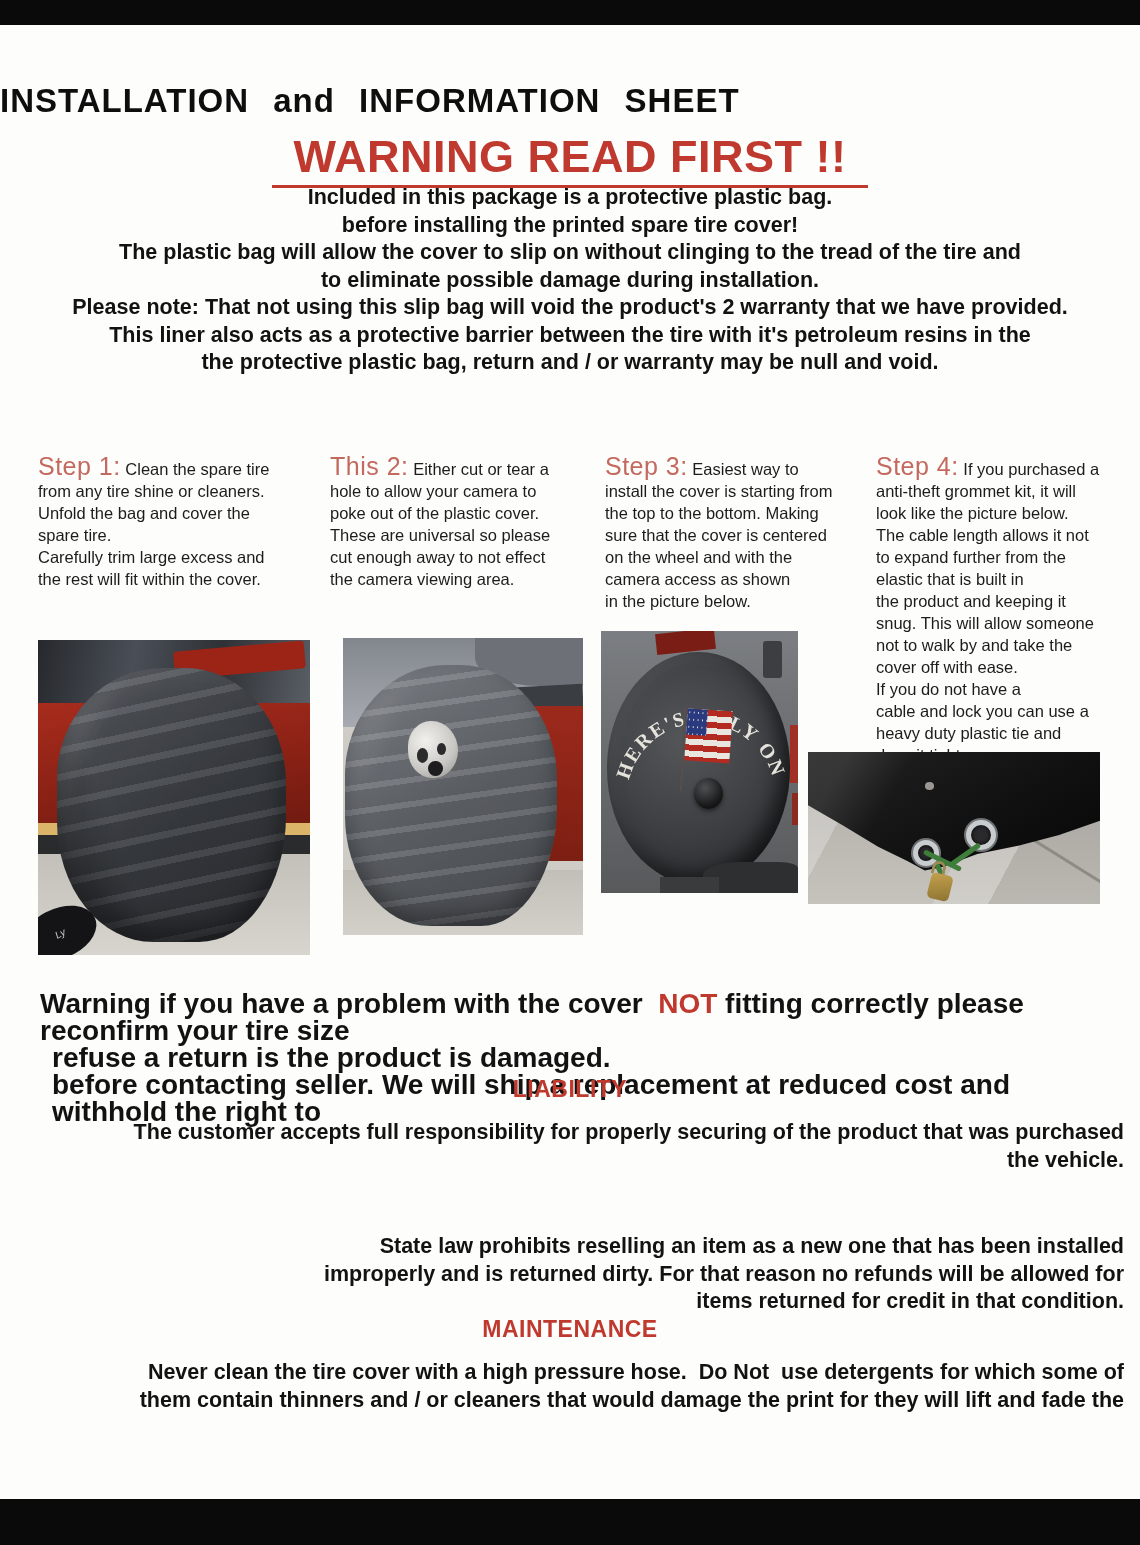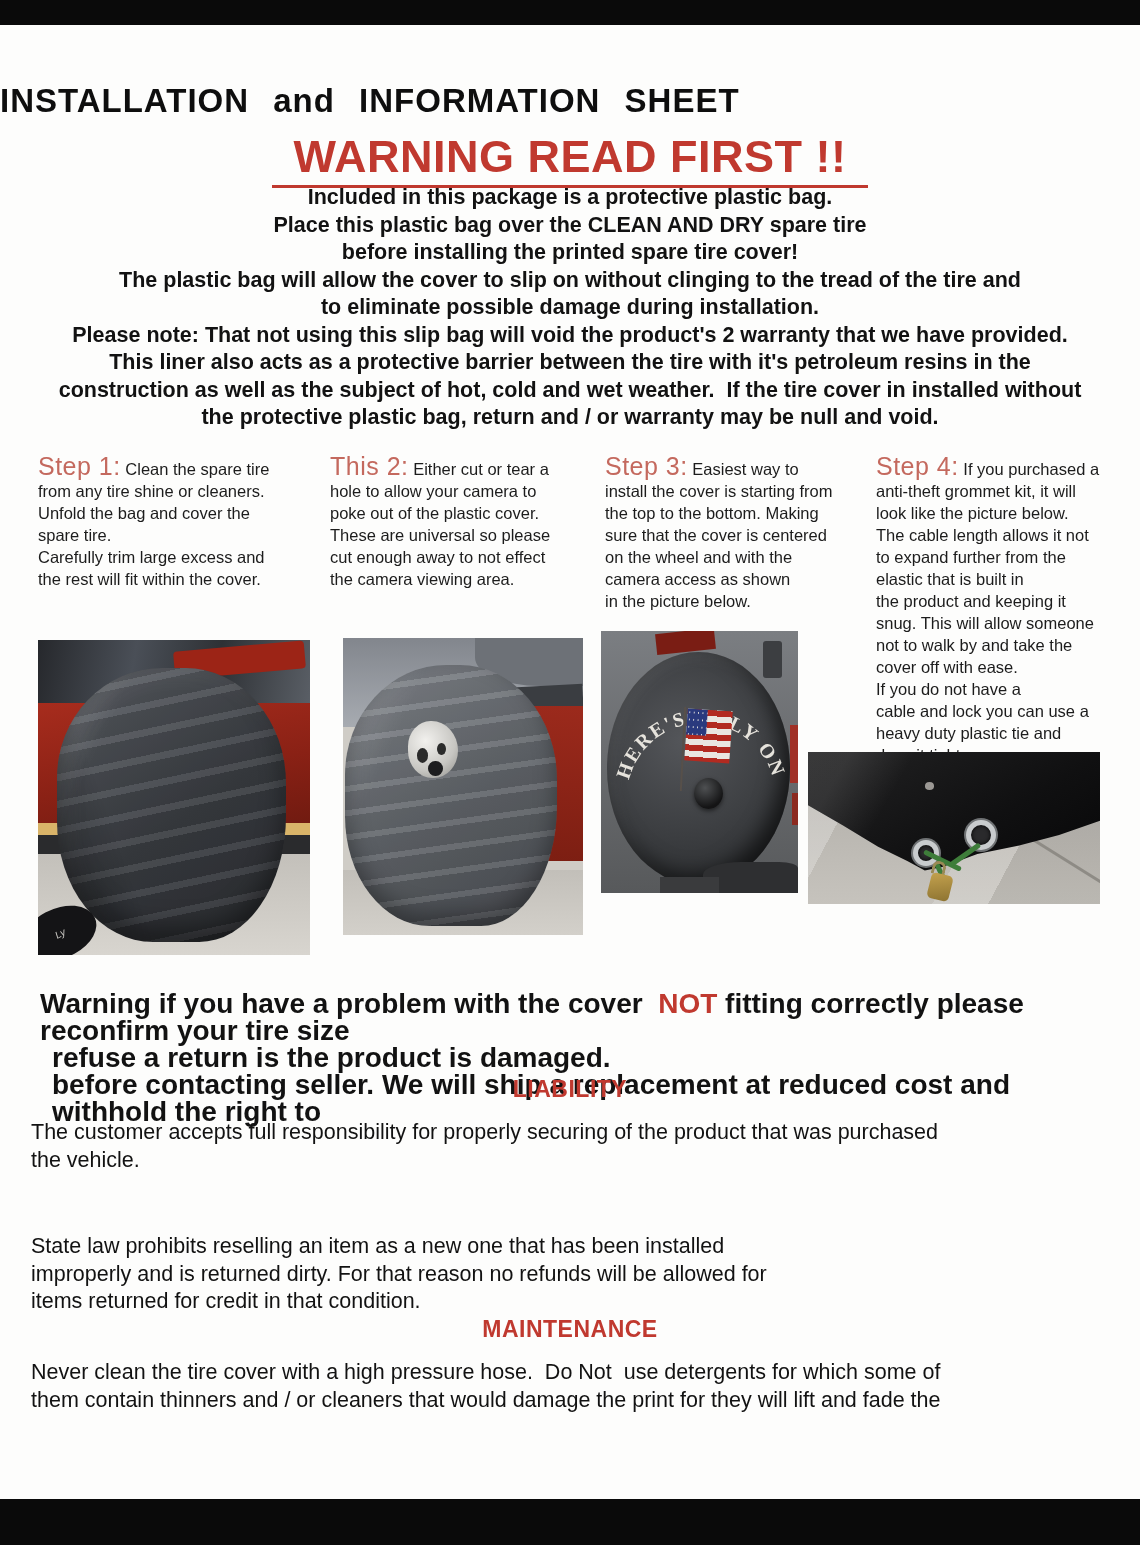--- a/index.html
+++ b/index.html
@@ -125,46 +125,44 @@
   #p4-lock{left:41.5%;top:80%;width:22px;height:26px;background:linear-gradient(160deg,#c4a24e,#8d7331);border-radius:5px;transform:rotate(14deg);}
   #p4-shackle{left:42.5%;top:72%;width:14px;height:14px;border:3px solid #9a8a55;border-bottom:none;border-radius:8px 8px 0 0;transform:rotate(14deg);}
 
   #warn-note{position:absolute;top:990px;left:40px;width:1062px;font-size:28px;font-weight:bold;line-height:27px;color:#121212;}
   #warn-note .indent{padding-left:12px;}
   .red-word{color:var(--heading_red);}
 
   .big-red-head{position:absolute;left:0;width:100%;text-align:center;font-size:23px;font-weight:bold;color:var(--heading_red);letter-spacing:.5px;}
   #liab-head{top:1076px;}
   #maint-head{top:1316px;}
-  .cent-para{position:absolute;left:31px;width:1080px;text-align:left;font-size:21.5px;font-weight:normal;line-height:27.5px;color:#121212;}
+  .cent-para{position:absolute;left:44px;width:1080px;text-align:right;font-size:21.5px;font-weight:bold;line-height:27.5px;color:#121212;}
   #liab-p1{top:1119px;}
   #liab-p2{top:1233px;}
   #maint-p{top:1359px;}
 </style>
 </head>
 <body>
 
 <div id="sheet">
   <div class="bar" id="bar-top"></div>
 
   <div id="title">INSTALLATION and INFORMATION SHEET</div>
 
   <div id="warn-head-wrap">
     <span id="warn-head">WARNING READ FIRST !!</span>
   </div>
 
   <div id="intro">
     <div class="pre">Included in this package is a protective plastic bag.</div>
-    <div class="pre">Place this plastic bag over the CLEAN AND DRY spare tire</div>
     <div class="pre">before installing the printed spare tire cover!</div>
     <div class="pre">The plastic bag will allow the cover to slip on without clinging to the tread of the tire and</div>
     <div class="pre">to eliminate possible damage during installation.</div>
     <div class="pre">Please note: That not using this slip bag will void the product's 2 warranty that we have provided.</div>
     <div class="pre">This liner also acts as a protective barrier between the tire with it's petroleum resins in the</div>
-    <div class="pre">construction as well as the subject of hot, cold and wet weather.  If the tire cover in installed without</div>
     <div class="pre">the protective plastic bag, return and / or warranty may be null and void.</div>
   </div>
 
   <div class="step-col" id="step1">
     <p><span class="step-label">Step 1:</span>
        <span class="step-body">Clean the spare tire
 from any tire shine or cleaners.
 Unfold the bag and cover the
 spare tire.
 Carefully trim large excess and

